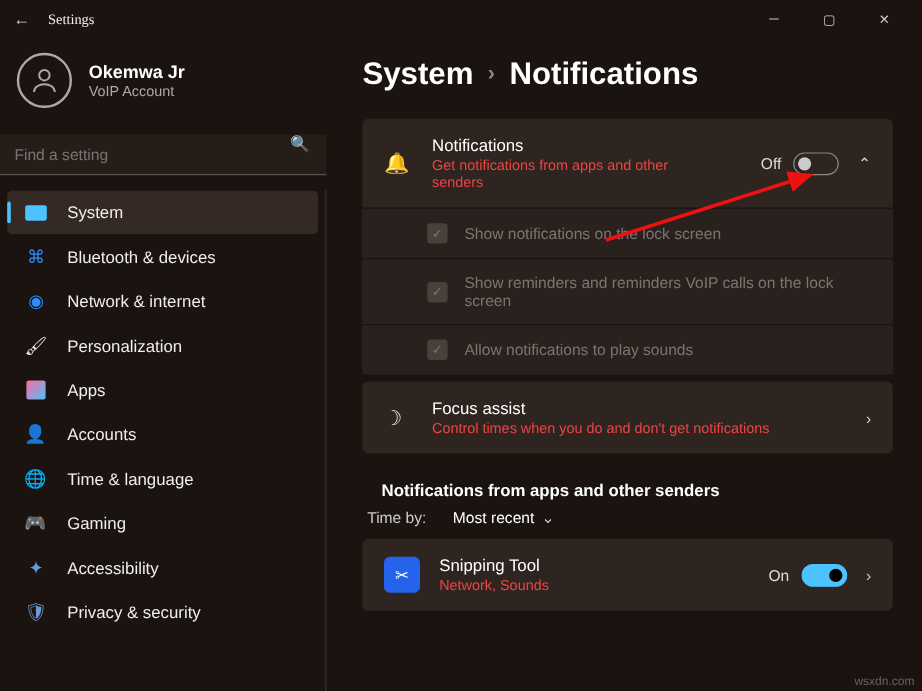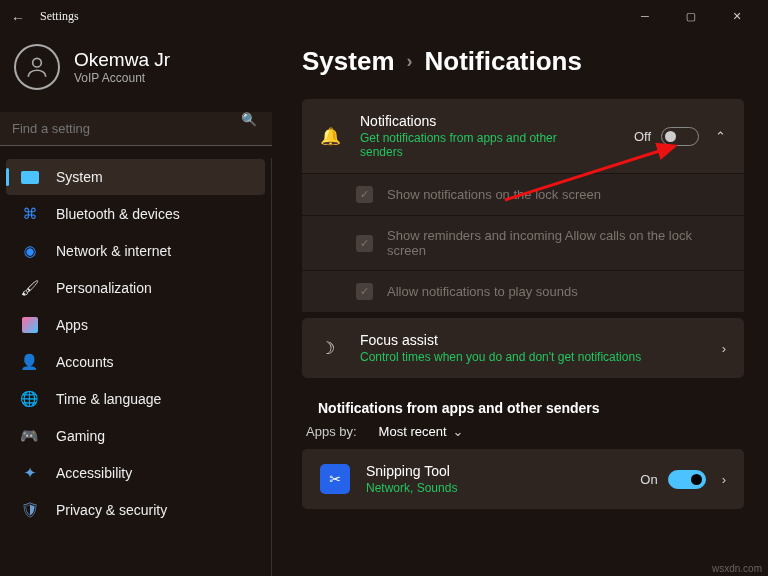--- a/index.html
+++ b/index.html
@@ -8,38 +8,38 @@
 .back { width:20px; text-align:center; color:#ccc; font-size:14px; }
 .title { margin-left:12px; font-size:12px; color:#eee;font-family:Liberation Serif, serif; }
 .winbtns { margin-left:auto; display:flex; gap:0; }
 .winbtn { width:46px; height:32px; display:flex; align-items:center; justify-content:center; color:#ccc; font-size:11px; }
 .layout { display:flex; height:calc(100% - 32px); }
 .sidebar { width:278px; padding-right:6px; display:flex; flex-direction:column; }
 .user { display:flex; align-items:center; padding:12px 14px 18px; }
 .avatar { width:46px; height:46px; border-radius:50%; border:2px solid #aaa; display:flex; align-items:center; justify-content:center; }
 .avatar svg { width:26px; height:26px; stroke:#aaa; fill:none; stroke-width:1.5; }
 .uname { margin-left:14px; }
-.uname .n { font-size:19px; font-weight:400; }
+.uname .n { font-size:15px; font-weight:700; }
 .uname .a { font-size:12px; color:#aaa; }
 .search { margin:4px 0 12px; position:relative; background:#261d19; border-bottom:1px solid #555; height:34px; display:flex; padding:0 12px; }
 .search input { background:transparent; border:none; color:#fff; font-size:13px; width:100%; outline:none; }
 .search .mag { position:absolute; right:14px; color:#ccc; font-size:13px; }
 .nav { flex:1; overflow:hidden; border-right:1px solid #3a302b; }
 .ni { display:flex; align-items:center; height:36px; padding:0 14px; font-size:14px; color:#eee; border-radius:4px; margin:1px 6px; position:relative; }
 .ni.active { background:#342923; }
 .ni.active::before { content:""; position:absolute; left:0; top:9px; bottom:9px; width:3px; background:#4cc2ff; border-radius:2px; }
 .ni .ic { width:20px; height:20px; margin-right:16px; display:flex; align-items:center; justify-content:center; font-size:15px; }
 .main { flex:1; padding:14px 24px 0 24px; overflow:hidden; }
 .bc { font-size:26px; font-weight:600; display:flex; align-items:center; gap:12px; margin-bottom:22px; }
 .bc .sep { color:#888; font-size:18px; }
 .card { background:#2e2521; border-radius:5px; margin-bottom:6px; }
 .row { display:flex; align-items:center; padding:14px 18px; }
 .ric { width:22px; color:#ddd; font-size:17px; margin-right:18px; }
 .rtxt .t { font-size:14px; color:#fff; }
-.rtxt .d { font-size:12px; color:#22c55e; margin-top:2px; max-width:230px; }
+.rtxt .d { font-size:12px; color:#ef4444; margin-top:2px; max-width:230px; }
 .spacer { flex:1; }
 .off { font-size:13px; color:#ddd; margin-right:10px; }
 .toggle { width:38px; height:19px; border-radius:10px; border:1px solid #888; position:relative; }
 .toggle::after { content:""; position:absolute; width:11px; height:11px; border-radius:50%; background:#ccc; top:3px; left:3px; }
 .toggle.on { background:#4cc2ff; border-color:#4cc2ff; }
 .toggle.on::after { background:#000; left:auto; right:3px; }
 .chev { margin-left:16px; color:#ccc; font-size:13px; }
 .sub { background:#29211d; border-top:1px solid #1a1310; padding:12px 18px 12px 54px; display:flex; align-items:center; color:#7d746f; font-size:13px; }
 .cb { width:17px; height:17px; border-radius:3px; background:#4a403b; margin-right:14px; display:flex; align-items:center; justify-content:center; font-size:11px; color:#7d746f; flex-shrink:0; }
 .sect { font-size:14px; font-weight:600; margin:22px 0 8px 4px;padding-left:12px; }
@@ -149,21 +149,21 @@
         <span class="off">Off</span>
         <div class="toggle"></div>
         <span class="chev">⌃</span>
       </div>
       <div class="sub">
           <span class="cb">✓</span>
           <span>Show notifications on the lock screen</span>
         </div>
       <div class="sub">
           <span class="cb">✓</span>
-          <span>Show reminders and incoming Allow calls on the lock screen</span>
+          <span>Show reminders and reminders VoIP calls on the lock screen</span>
         </div>
       <div class="sub">
           <span class="cb">✓</span>
           <span>Allow notifications to play sounds</span>
         </div>
     </div>
 
     <div class="card">
       <div class="row">
         <div class="ric">☽</div>
@@ -171,21 +171,21 @@
           <div class="t">Focus assist</div>
           <div class="d" style="max-width:none">Control times when you do and don't get notifications</div>
         </div>
         <div class="spacer"></div>
         <span class="chev">›</span>
       </div>
     </div>
 
     <div class="sect">Notifications from apps and other senders</div>
     <div class="sortby">
-      <span>Apps by:</span>
+      <span>Time by:</span>
       <span class="v">Most recent</span>
       <span>⌄</span>
     </div>
 
     <div class="card">
       <div class="row">
         <div class="appic">✂</div>
         <div class="rtxt">
           <div class="t">Snipping Tool</div>
           <div class="d">Network, Sounds</div>

